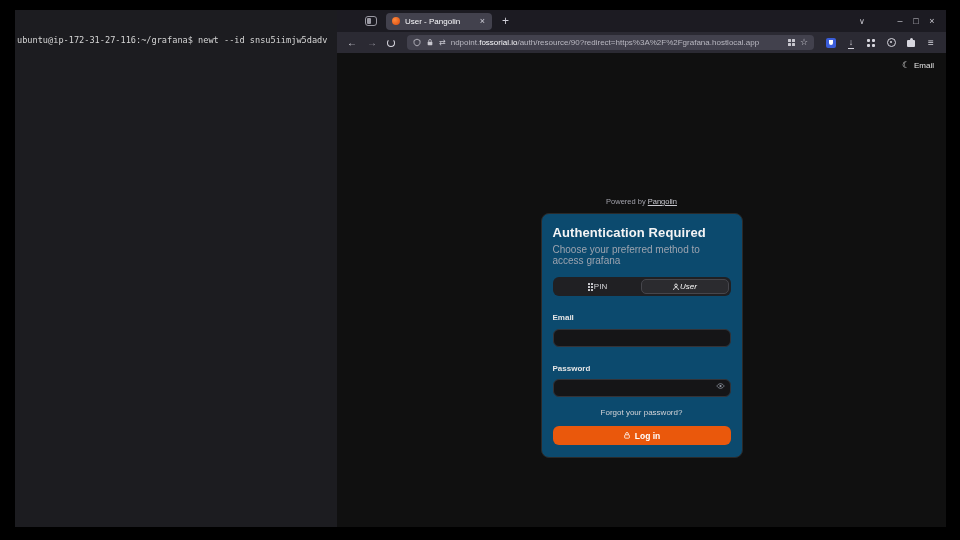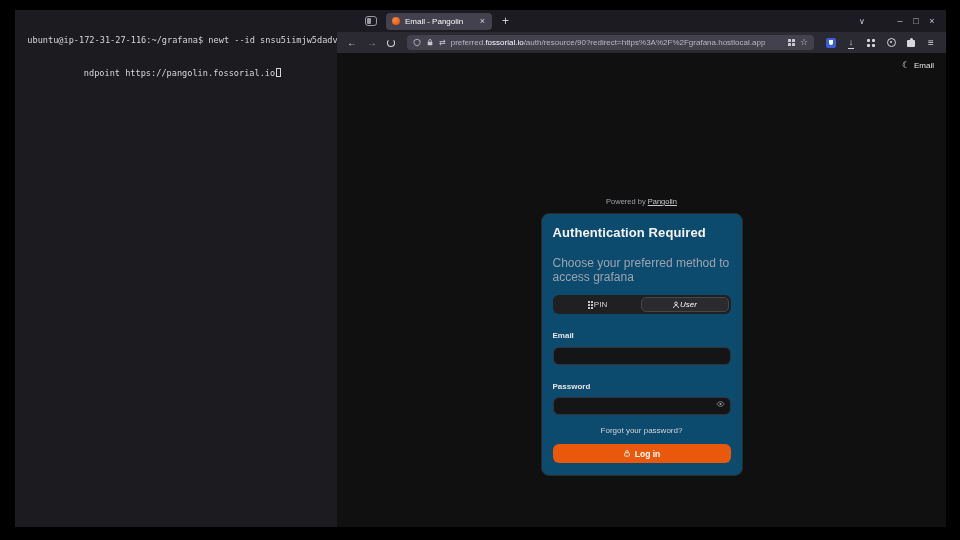--- a/index.html
+++ b/index.html
@@ -2,21 +2,21 @@
 <html><head>
 <meta charset="utf-8">
 <style>
   * { margin:0; padding:0; box-sizing:border-box; }
   html,body { width:960px; height:540px; background:#000; overflow:hidden;
     font-family:"Liberation Sans", sans-serif; }
   body { position:relative; }
 
   
   .terminal { position:absolute; left:15px; top:10px; width:335px; height:517px;
-    background:#1c1c20; padding:3px 2px;text-align:center; }
+    background:#1c1c20; padding:3px 2px; }
   .terminal .tbody { font-family:"DejaVu Sans Mono", monospace; font-size:8.6px;
     line-height:11px; color:#d6d6d6; white-space:pre-wrap; word-break:break-all; }
   .tline { display:block; }
   .cursor { display:inline-block; width:5px; height:9px; border:1px solid #d6d6d6;
     vertical-align:-1px; margin-left:1px; }
 
   
   .browser { position:absolute; left:337px; top:10px; width:609px; height:517px;
     background:#1c1b22; display:flex; flex-direction:column; }
 
@@ -84,21 +84,21 @@
   .theme-toggle .moon { font-size:9px; color:#e5e5e5; }
 
   .auth-col { position:absolute; left:50%; top:144px; transform:translateX(-50%);
     width:202px; }
   .powered { text-align:center; font-size:7.5px; color:#a1a1aa; margin-bottom:7px; }
   .powered a { color:#c8c8cf; text-decoration:underline; }
 
   .card { background:#0c4a6e; border:1px solid #2a2a2a; border-radius:8px;
     padding:11px 11px 12px; }
   .card h1 { font-size:13px; font-weight:bold; color:#f4f4f5; letter-spacing:0.1px; }
-  .card .sub { font-size:12px; color:#9ca3af; margin-top:16px; }
+  .card .sub { font-size:10px; color:#9ca3af; margin-top:4px; }
 
   .seg { margin-top:11px; background:#202023; border-radius:6px; padding:2px;
     display:flex; height:19px; }
   .seg-tab { flex:1; display:flex; align-items:center; justify-content:center; 
     font-size:8px; color:#d4d4d8; border-radius:5px; }
   .seg-tab.active { background:#2b2b2f; border:1px solid #46464c; color:#fafafa;font-style:italic; }
   .pin-dots { width:6px; height:8px; display:grid; grid-template-columns:2px 2px;
     grid-template-rows:2px 2px 2px; gap:1px; }
   .pin-dots i { background:#d4d4d8; border-radius:0.5px; }
 
@@ -113,31 +113,30 @@
     background:#ea580c; color:#fff; font-size:8.5px; font-weight:bold;
     display:flex; align-items:center; justify-content:center; gap:4px;
     font-family:"Liberation Sans", sans-serif; }
 </style>
 </head>
 <body>
 
 <div class="terminal">
   <div class="tbody">
     <span class="tline">ubuntu@ip-172-31-27-116:~/grafana$ newt --id snsu5iimjw5dadv</span>
-    <span class="tline"><span>ndpoint https://pangolin.fossorial.io</span><span class="cursor"></span></span>
   </div>
 </div>
 
 <div class="browser">
 
   <div class="tabstrip">
     <div class="ffview"></div>
     <div class="tab">
       <div class="favicon"></div>
-      <span class="tab-title">Email - Pangolin</span>
+      <span class="tab-title">User - Pangolin</span>
       <span class="tab-close">×</span>
     </div>
     <span class="newtab">+</span>
     <span class="spacer"></span>
     <span class="winbtn chev">∨</span>
     <span class="winbtn">–</span>
     <span class="winbtn">□</span>
     <span class="winbtn">×</span>
   </div>
 
@@ -148,21 +147,21 @@
 
     <div class="urlbar">
       <svg width="8" height="9" viewBox="0 0 24 24">
           <path d="M12 2l9 4v6c0 5-4 9-9 10-5-1-9-5-9-10V6z" fill="none" stroke="#c9c8d0" stroke-width="2.4"></path>
         </svg>
       <svg width="8" height="9" viewBox="0 0 24 24">
           <rect x="5" y="10" width="14" height="10" rx="2" fill="#c9c8d0"></rect>
           <path d="M8 10V7a4 4 0 018 0v3" fill="none" stroke="#c9c8d0" stroke-width="2.4"></path>
         </svg>
       <span class="swap">⇄</span>
-      <span class="urltext"><span>preferred.</span><span class="host-main">fossorial.io</span><span>/auth/resource/90?redirect=https%3A%2F%2Fgrafana.hostlocal.app</span></span>
+      <span class="urltext"><span>ndpoint.</span><span class="host-main">fossorial.io</span><span>/auth/resource/90?redirect=https%3A%2F%2Fgrafana.hostlocal.app</span></span>
       <span class="url-grid">
           <i></i>
           <i></i>
           <i></i>
           <i></i>
         </span>
       <span class="star">☆</span>
     </div>
 
     <span class="ticon">

